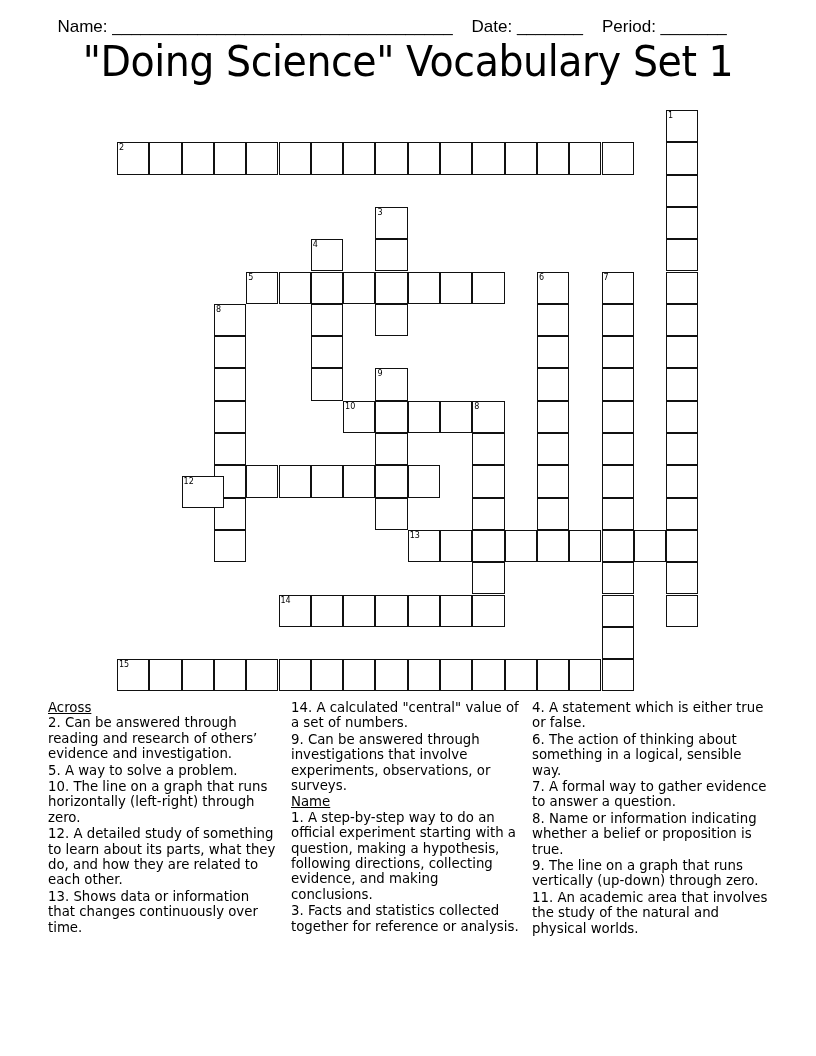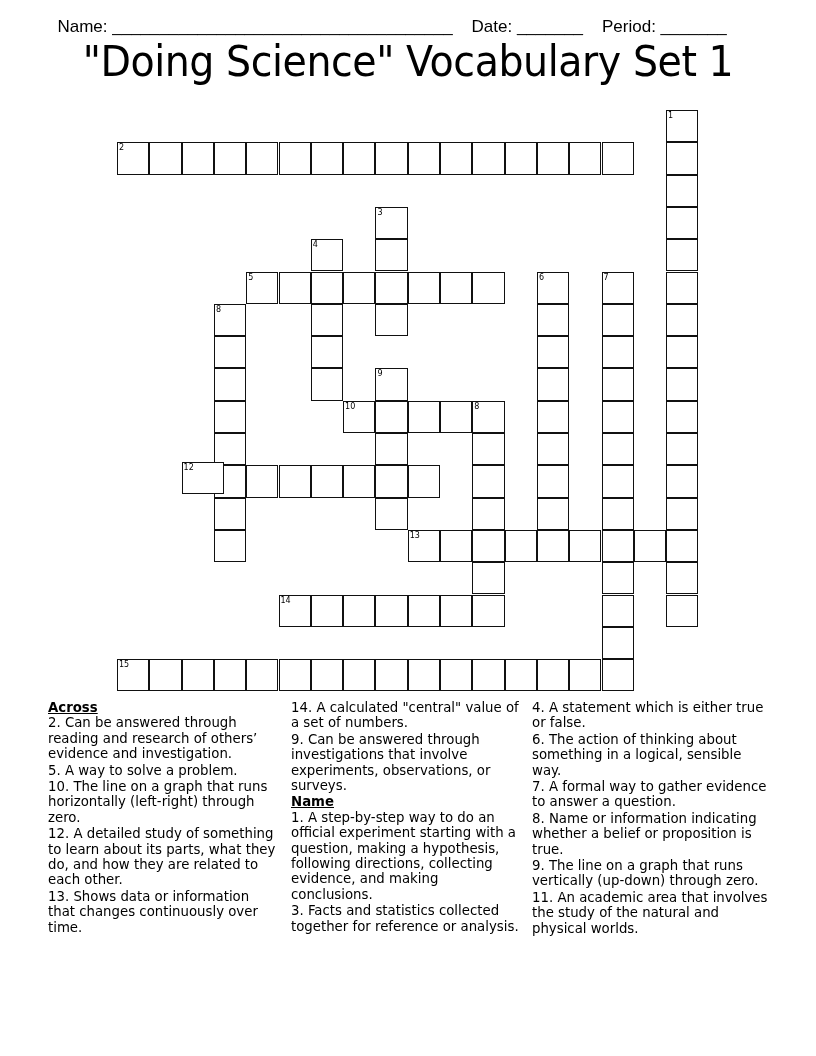--- a/index.html
+++ b/index.html
@@ -7,21 +7,21 @@
   .header-line { position:absolute; top:-3px; left:48px; font-family:"Liberation Sans", sans-serif; font-size:17px; white-space:pre; }
   .header-line span { margin-right:0; }
   .title { position:absolute; top:36px; left:0; width:816px; text-align:center; font-family:"DejaVu Sans", sans-serif; font-size:43px; letter-spacing:-0.5px; transform:scaleX(0.92); transform-origin:center; }
   .grid { position:absolute; left:117px; top:110px; width:582px; height:582px; }
   .cell { position:absolute; width:32.3px; height:32.3px; box-sizing:border-box; border:1.5px solid #111; background:#fff; }
   .cell .num { position:absolute; left:1px; top:0px; font-family:"DejaVu Sans", sans-serif; font-size:8px; line-height:9px; }
   .clues { position:absolute; top:700px; font-family:"DejaVu Sans", sans-serif; font-size:13.3px; line-height:15.4px; }
   .col1 { left:48px; width:228px; }
   .col2 { left:291px; width:232px; }
   .col3 { left:532px; width:240px; }
-  .clue-head { font-weight:bold; text-decoration:underline; }
+  .clue-head { font-weight:normal; text-decoration:underline; }
   .clue { margin:0 0 1px 0; }
   .clue b { font-weight:normal; }
 </style>
 </head>
 <body>
 
 <div class="header-line">
   <span>Name: ____________________________________</span>    <span>Date: _______</span>    <span>Period: _______</span>
 </div>
 
@@ -135,21 +135,21 @@
     <div class="cell" style="left: 323px; top: 290.7px;"></div>
     <div class="cell" style="left: 355.3px; top: 290.7px;">
       <span class="num">8</span>
     </div>
     <div class="cell" style="left: 355.3px; top: 323px;"></div>
     <div class="cell" style="left: 355.3px; top: 355.3px;"></div>
     <div class="cell" style="left: 355.3px; top: 387.6px;"></div>
     <div class="cell" style="left: 355.3px; top: 419.9px;"></div>
     <div class="cell" style="left: 355.3px; top: 452.2px;"></div>
     <div class="cell" style="left: 355.3px; top: 484.5px;"></div>
-    <div class="cell" style="left: 64.6px; top: 352px; padding-left: 40px;">
+    <div class="cell" style="left: 64.6px; top: 366px; padding-left: 40px;">
       <span class="num">12</span>
     </div>
     <div class="cell" style="left: 129.2px; top: 355.3px;"></div>
     <div class="cell" style="left: 161.5px; top: 355.3px;"></div>
     <div class="cell" style="left: 193.8px; top: 355.3px;"></div>
     <div class="cell" style="left: 226.1px; top: 355.3px;"></div>
     <div class="cell" style="left: 290.7px; top: 355.3px;"></div>
     <div class="cell" style="left: 290.7px; top: 419.9px;">
       <span class="num">13</span>
     </div>

